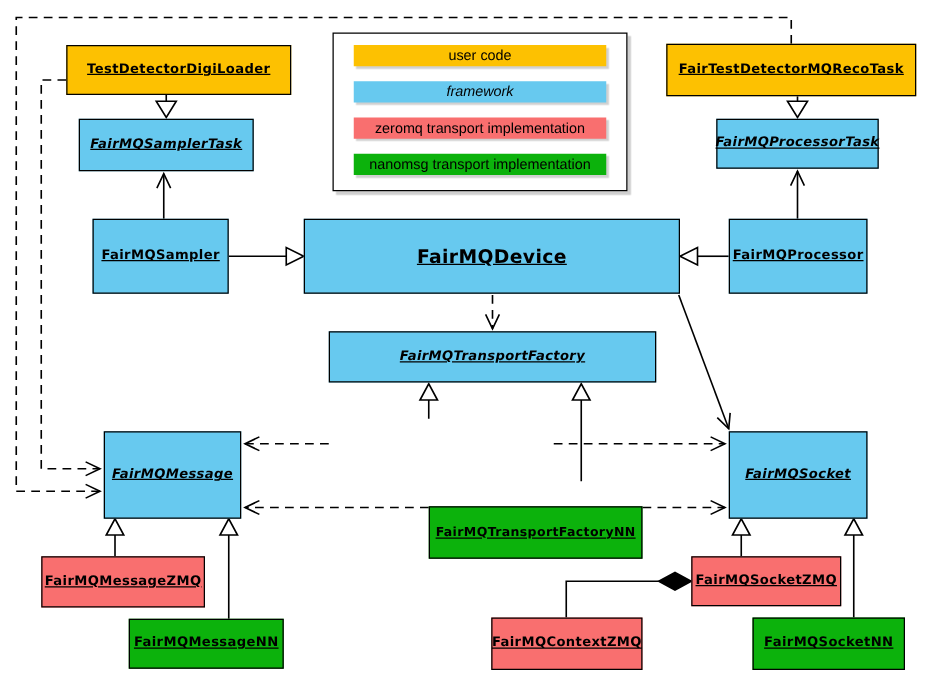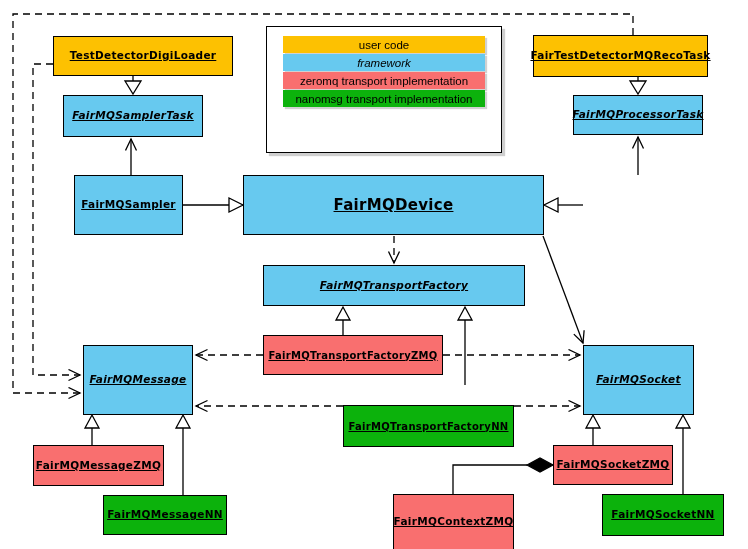--- a/index.html
+++ b/index.html
@@ -25,21 +25,21 @@
   }
   .node.abstract{font-style:italic;}
   #legend{
     position:absolute;left:266px;top:26px;width:236px;height:127px;
     box-sizing:border-box;
     border:1.4px solid #000;
     background:#fff;
     box-shadow:3px 3px 1px #cfcfcf;
     display:flex;flex-direction:column;
     padding:9px 16px;
-    gap:1px;
+    gap:12px;
   }
   .legend-bar{
     height:17px;
     display:flex;align-items:center;justify-content:center;
     font-family:"Liberation Sans",sans-serif;
     font-size:11.5px;
     color:#000;
     box-shadow:2px 2px 1px rgba(0,0,0,0.18);
     flex:0 0 auto;
   }
@@ -138,44 +138,44 @@
 
   <div id="legend">
     <div class="legend-bar" style="background-color: rgb(253, 193, 1);">user code</div>
     <div class="legend-bar" style="background-color: rgb(103, 201, 239); font-style: italic;">framework</div>
     <div class="legend-bar" style="background-color: rgb(249, 111, 111);">zeromq transport implementation</div>
     <div class="legend-bar" style="background-color: rgb(12, 178, 12);">nanomsg transport implementation</div>
   </div>
 
   <div class="node" style="left: 53px; top: 36px; width: 180px; height: 40px; background-color: rgb(253, 193, 1);">TestDetectorDigiLoader</div>
 
-  <div class="node" style="left: 533px; top: 35px; width: 175px; height: 42px; background-color: rgb(253, 193, 1);">FairTestDetectorMQRecoTask</div>
+  <div class="node" style="left: 533px; top: 35px; width: 200px; height: 42px; background-color: rgb(253, 193, 1);">FairTestDetectorMQRecoTask</div>
 
   <div class="node abstract" style="left: 63px; top: 95px; width: 140px; height: 42px; background-color: rgb(103, 201, 239);">FairMQSamplerTask</div>
 
   <div class="node abstract" style="left: 573px; top: 95px; width: 130px; height: 40px; background-color: rgb(103, 201, 239);">FairMQProcessorTask</div>
 
   <div class="node" style="left: 74px; top: 175px; width: 109px; height: 60px; background-color: rgb(103, 201, 239);">FairMQSampler</div>
 
   <div class="node" style="left: 243px; top: 175px; width: 301px; height: 60px; font-size: 15px; background-color: rgb(103, 201, 239);">FairMQDevice</div>
 
+  <div class="node" style="left: 583px; top: 175px; width: 111px; height: 60px; background-color: rgb(103, 201, 239);">FairMQProcessor</div>
 
   <div class="node abstract" style="left: 263px; top: 265px; width: 262px; height: 41px; background-color: rgb(103, 201, 239);">FairMQTransportFactory</div>
 
-  <div class="node" style="left: 263px; top: 335px; width: 180px; height: 40px; font-size: 10px; background-color: rgb(249, 111, 111);">FairMQTransportFactoryZMQ</div>
 
   <div class="node" style="left: 343px; top: 385px; width: 171px; height: 42px; font-size: 10px; background-color: rgb(12, 178, 12); margin-top: 20px;">FairMQTransportFactoryNN</div>
 
   <div class="node abstract" style="left: 83px; top: 345px; width: 110px; height: 70px; background-color: rgb(103, 201, 239);">FairMQMessage</div>
 
   <div class="node abstract" style="left: 583px; top: 345px; width: 111px; height: 70px; background-color: rgb(103, 201, 239);">FairMQSocket</div>
 
   <div class="node" style="left: 33px; top: 445px; width: 131px; height: 41px; background-color: rgb(249, 111, 111);">FairMQMessageZMQ</div>
 
   <div class="node" style="left: 103px; top: 495px; width: 124px; height: 40px; background-color: rgb(12, 178, 12);">FairMQMessageNN</div>
 
   <div class="node" style="left: 553px; top: 445px; width: 120px; height: 40px; background-color: rgb(249, 111, 111);">FairMQSocketZMQ</div>
 
   <div class="node" style="left: 602px; top: 494px; width: 122px; height: 42px; background-color: rgb(12, 178, 12);">FairMQSocketNN</div>
 
-  <div class="node" style="left: 393px; top: 494px; width: 121px; height: 56px; background-color: rgb(249, 111, 111);">FairMQContextZMQ</div>
+  <div class="node" style="left: 393px; top: 494px; width: 121px; height: 42px; background-color: rgb(249, 111, 111);">FairMQContextZMQ</div>
 
 </div>
 
 </body></html>

